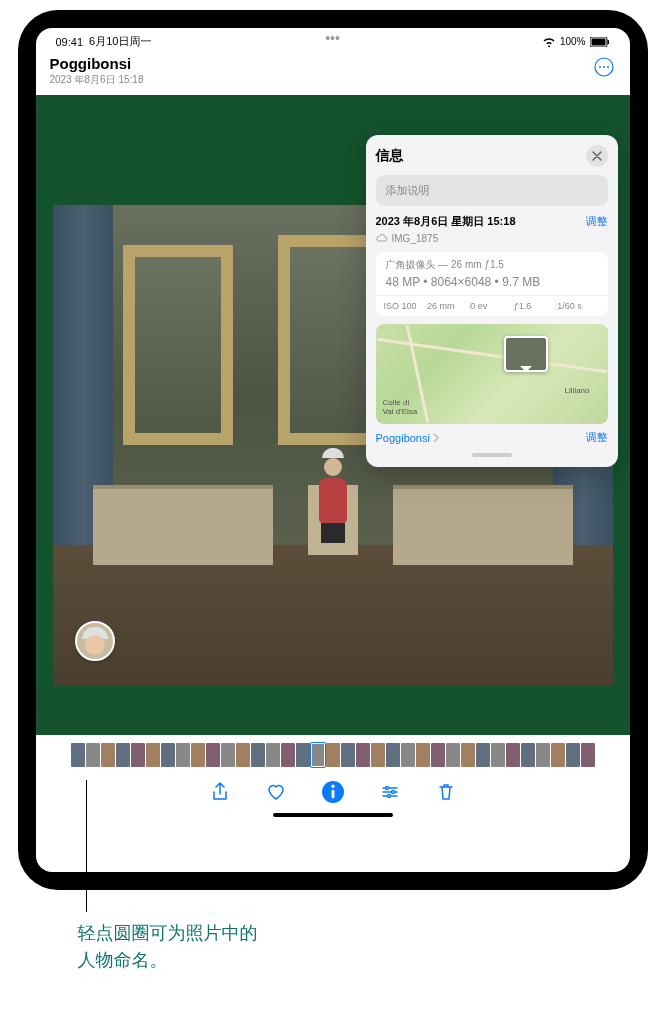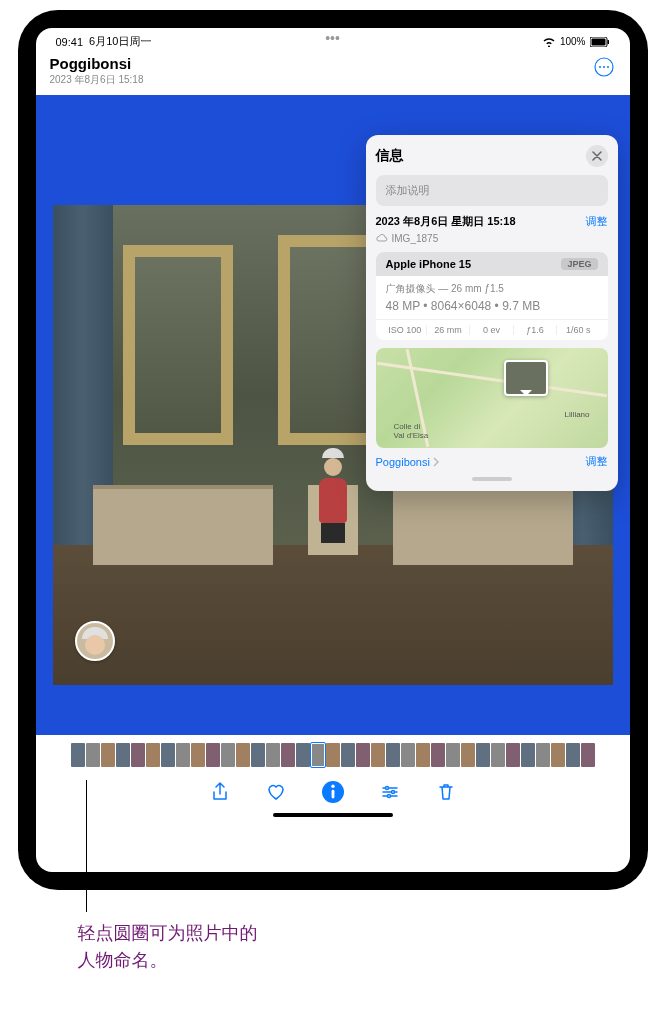--- a/index.html
+++ b/index.html
@@ -12,21 +12,21 @@
     .status-left { display: flex; gap: 6px; align-items: center; }
     .status-right { display: flex; gap: 4px; align-items: center; }
     .status-right svg { fill: #000; }
     
     .photo-header { display: flex; justify-content: space-between; align-items: flex-start; padding: 4px 14px 8px; position: relative; }
     .header-title { font-size: 15px; font-weight: 600; }
     .header-subtitle { font-size: 10px; color: #888; margin-top: 1px; }
     .header-dots { position: absolute; left: 50%; transform: translateX(-50%); top: 2px; color: #999; font-size: 14px; }
     .header-more { width: 24px; height: 24px; border-radius: 12px; display: flex; align-items: center; justify-content: center; }
     
-    .photo-area { background: #1d4ed8; height: 640px; position: relative; display: flex; align-items: center; justify-content: center; }
+    .photo-area { background: #14532d; height: 640px; position: relative; display: flex; align-items: center; justify-content: center; }
     .photo-image { width: 560px; height: 480px; position: relative; overflow: hidden; margin-top: 60px; }
     
     
     .room-bg { position: absolute; inset: 0; background: linear-gradient(180deg, #6a7060 0%, #4d5444 40%, #5a604c 70%, #3e4538 100%); }
     .floor { position: absolute; bottom: 0; left: 0; right: 0; height: 140px; background: linear-gradient(180deg, #5b4d3a 0%, #4a3e2e 100%); }
     .mirror { position: absolute; border: 12px solid #b8a368; background: linear-gradient(180deg, #6b7260 0%, #525846 100%); }
     .mirror.left { top: 40px; left: 70px; width: 110px; height: 200px; }
     .mirror.center { top: 30px; left: 225px; width: 110px; height: 210px; }
     .mirror.right { top: 40px; right: 70px; width: 110px; height: 200px; }
     .bench { position: absolute; bottom: 120px; height: 80px; background: #b5a88c; border-top: 4px solid #9a8d6f; }
@@ -60,28 +60,28 @@
     .pop-filename { display: flex; align-items: flex-start; gap: 4px; color: #888; font-size: 10px; margin-bottom: 8px; }
     .cloud-icon { width: 12px; height: 10px; }
     .pop-camera-box { background: #fff; border-radius: 8px; overflow: hidden; margin-bottom: 8px; }
     .cam-head { display: flex; justify-content: space-between; align-items: center; background: #e0e0e2; padding: 6px 10px; font-size: 11px; }
     .cam-device { font-weight: 600; }
     .cam-badge { background: #c8c8ca; border-radius: 4px; padding: 1px 6px; font-size: 9px; color: #666; font-weight: 600; }
     .cam-body { padding: 6px 10px; font-size: 10px; color: #888; }
     .cam-lens { margin-bottom: 3px; }
     .cam-meta { font-size: 12px; }
     .cam-exif { display: flex; justify-content: space-between; padding: 5px 8px; border-top: 1px solid #eee; font-size: 9px; color: #888; }
-    .cam-exif span { flex: 1; text-align: center; border-right: 1px solid #eee; }
+    .cam-exif span { flex: 1; border-right: 1px solid #eee; }
     .cam-exif span:last-child { border-right: none; }
     
     .pop-map { height: 100px; background: linear-gradient(135deg, #c8e0a8 0%, #b8d898 30%, #d8e8b8 60%, #c0d8a0 100%); border-radius: 8px; position: relative; margin-bottom: 6px; overflow: hidden; }
     .map-thumb { position: absolute; top: 12px; right: 60px; width: 44px; height: 36px; background: #6a7060; border: 2px solid #fff; border-radius: 4px; box-shadow: 0 1px 4px rgba(0,0,0,0.3); }
     .map-thumb::after { content: ''; position: absolute; bottom: -8px; left: 50%; transform: translateX(-50%); border: 6px solid transparent; border-top-color: #fff; }
     .map-label { position: absolute; font-size: 8px; color: #555; }
-    .map-l1 { bottom: 8px; left: 18px; }
+    .map-l1 { bottom: 8px; left: 7px; }
     .map-l2 { top: 62px; right: 18px; }
     .map-road { position: absolute; background: #f0e8d0; }
     .map-road.r1 { top: 30px; left: 0; width: 100%; height: 3px; transform: rotate(8deg); }
     .map-road.r2 { top: 0; left: 40px; width: 3px; height: 100%; transform: rotate(-12deg); }
     
     .pop-loc-row { display: flex; justify-content: space-between; align-items: center; font-size: 11px; }
     .pop-loc-link { color: #0a7aff; display: flex; align-items: center; gap: 2px; }
     .pop-handle { width: 40px; height: 4px; background: #ccc; border-radius: 2px; margin: 8px auto 0; }
     
     
@@ -96,21 +96,21 @@
     .toolbar { display: flex; justify-content: center; gap: 36px; padding: 10px 0 6px; }
     .tb-btn { color: #0a7aff; display: flex; align-items: center; justify-content: center; }
     .tb-btn.active { background: #0a7aff; color: #fff; width: 22px; height: 22px; border-radius: 11px; }
     .tb-btn svg { width: 20px; height: 20px; }
     
     .home-ind { width: 120px; height: 4px; background: #000; border-radius: 2px; margin: 4px auto 0; }
     
     
     .callout { margin-top: 30px; padding: 0 60px; width: 630px; position: relative; }
     .callout-line { position: absolute; left: 68px; top: -140px; width: 1px; height: 132px; background: #000; }
-    .callout-text { font-size: 18px; color: #701a75; line-height: 1.5; }
+    .callout-text { font-size: 18px; color: #0f766e; line-height: 1.5; }
   </style>
 </head>
 <body>
 
 <div class="device-frame">
   <div class="screen">
 
     <div class="status-bar">
       <div class="status-left">
         <span>09:41</span>
@@ -190,24 +190,20 @@
           <span class="pop-adjust">调整</span>
         </div>
         <div class="pop-filename">
           <svg class="cloud-icon" viewBox="0 0 16 12">
               <path d="M12 5a4 4 0 00-7.8-1A3 3 0 004 10h8a2.5 2.5 0 000-5z" fill="none" stroke="#888" stroke-width="1"></path>
             </svg>
           <span>IMG_1875</span>
         </div>
 
         <div class="pop-camera-box">
-          <div class="cam-head">
-            <span class="cam-device">Apple iPhone 15</span>
-            <span class="cam-badge">JPEG</span>
-          </div>
           <div class="cam-body">
             <div class="cam-lens">广角摄像头 — 26 mm ƒ1.5</div>
             <div class="cam-meta">
               <span>48 MP</span> • 
               <span>8064×6048</span> • 
               <span>9.7 MB</span>
             </div>
           </div>
           <div class="cam-exif">
             <span>ISO 100</span>

